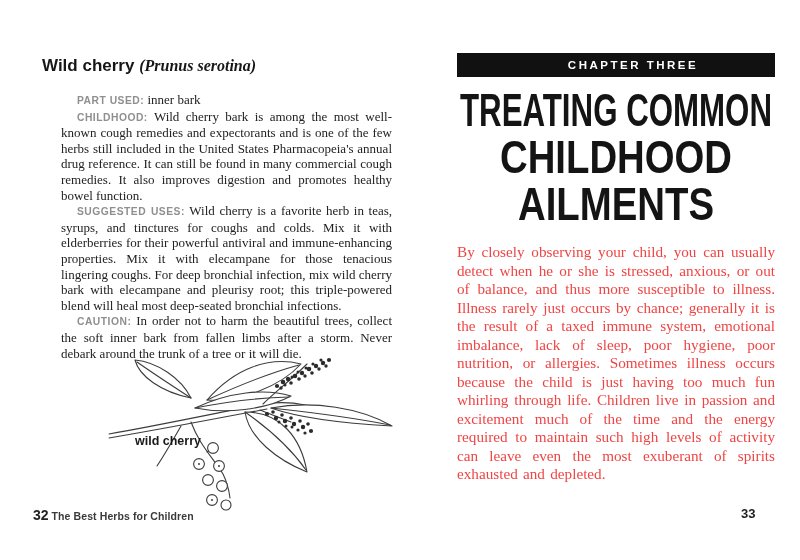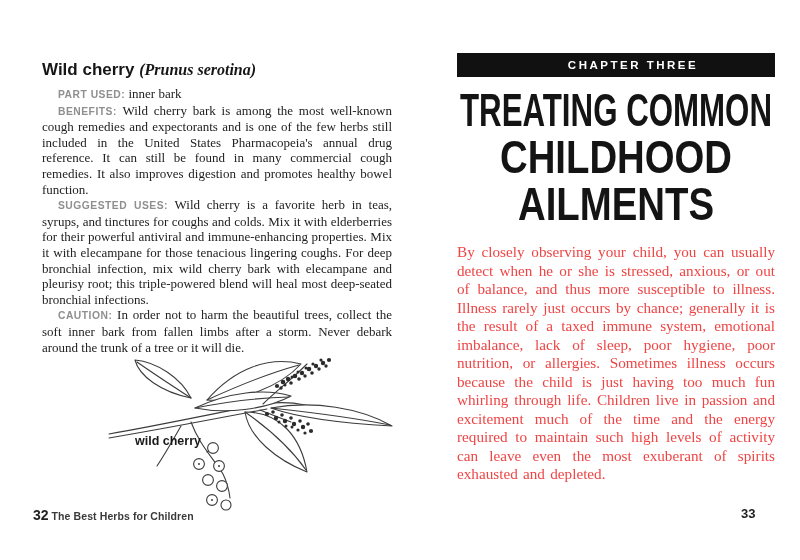--- a/index.html
+++ b/index.html
@@ -5,25 +5,25 @@
   * { margin:0; padding:0; box-sizing:border-box; }
   html,body { background:#ffffff; }
   .spread {
     position:relative; width:800px; height:560px; background:#ffffff;
     overflow:hidden; font-family:"Liberation Serif", serif; color:#1f1f1f;
   }
 
   
   .lp-text { position:absolute; left:42px; top:56px; width:350px; }
   .lp-heading { font-family:"Liberation Sans", sans-serif; font-weight:bold;
-    font-size:17px; line-height:28px; color:#161616; margin-bottom:2px; }
+    font-size:17px; line-height:20px; color:#161616; margin-bottom:16px; }
   .lp-heading .latin { font-family:"Liberation Serif", serif; font-style:italic;
     font-weight:bold; font-size:16px; }
   .entry { font-size:13px; line-height:15.6px; text-align:justify;
-    text-indent:16px; color:#222; }
+    text-indent:16px; color:#222;margin-left:19px; }
   .entry .lbl { font-family:"Liberation Sans", sans-serif; font-weight:bold;
     font-size:10.3px; letter-spacing:0.5px; color:#8f8f8f; }
 
   .illustration { position:absolute; left:95px; top:352px; width:300px; height:165px; }
   .illustration svg { display:block; }
   .ill-caption { position:absolute; left:40px; top:82px;
     font-family:"Liberation Sans", sans-serif; font-weight:bold;
     font-size:12.5px; color:#1a1a1a; }
 
   .folio-left { position:absolute; left:33px; top:506px;
@@ -61,21 +61,21 @@
 
 <div class="spread">
 
   <section>
 
     <div class="lp-text">
       <h2 class="lp-heading"><span>Wild cherry</span> <span class="latin">(Prunus serotina)</span></h2>
 
       <p class="entry"><span class="lbl">PART USED:</span> <span>inner bark</span></p>
 
-      <p class="entry"><span class="lbl">BENEFITS:</span> <span>Wild cherry bark is among the most well-known cough remedies and expectorants and is one of the few herbs still included in the United States Pharmacopeia's annual drug reference. It can still be found in many commercial cough remedies. It also improves digestion and promotes healthy bowel function.</span></p>
+      <p class="entry"><span class="lbl">CHILDHOOD:</span> <span>Wild cherry bark is among the most well-known cough remedies and expectorants and is one of the few herbs still included in the United States Pharmacopeia's annual drug reference. It can still be found in many commercial cough remedies. It also improves digestion and promotes healthy bowel function.</span></p>
 
       <p class="entry"><span class="lbl">SUGGESTED USES:</span> <span>Wild cherry is a favorite herb in teas, syrups, and tinctures for coughs and colds. Mix it with elderberries for their powerful antiviral and immune-enhancing properties. Mix it with elecampane for those tenacious lingering coughs. For deep bronchial infection, mix wild cherry bark with elecampane and pleurisy root; this triple-powered blend will heal most deep-seated bronchial infections.</span></p>
 
       <p class="entry"><span class="lbl">CAUTION:</span> <span>In order not to harm the beautiful trees, collect the soft inner bark from fallen limbs after a storm. Never debark around the trunk of a tree or it will die.</span></p>
     </div>
 
     <figure class="illustration">
       <svg width="300" height="165" viewBox="0 0 300 165">
 
         <path class="ln" d="M14,82 C60,74 112,63 168,52"></path>

